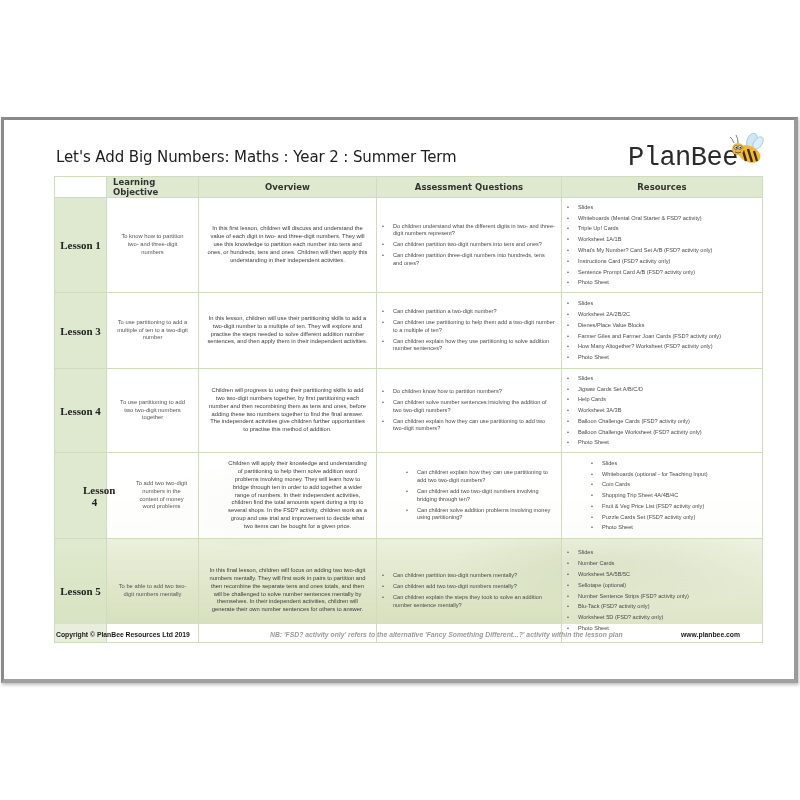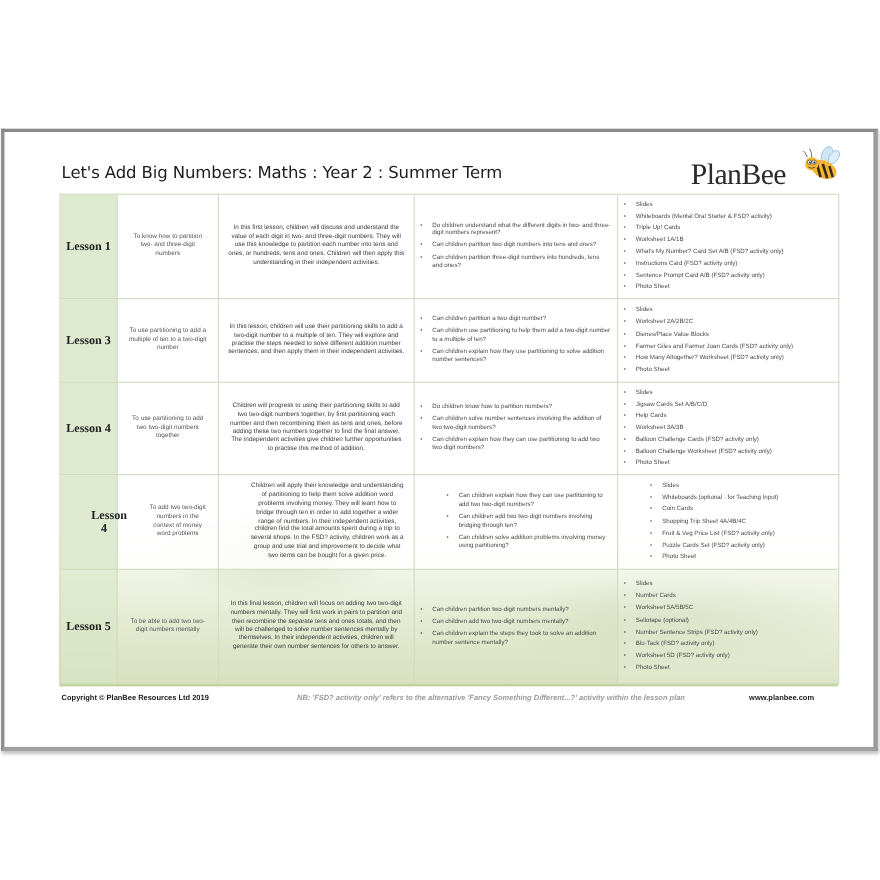--- a/index.html
+++ b/index.html
@@ -17,21 +17,21 @@
   }
 
   .doc-title {
     position: absolute; left: 56px; top: 148px;
     font-size: 15px; color: #1d1d1d; letter-spacing: -0.1px;
     font-family: "DejaVu Sans", sans-serif; font-weight: normal;
   }
 
   .logo {
     position: absolute; left: 628px; top: 143px;
-    font-size: 27px; color: #2a2a2a; font-family: Liberation Serif, serif;
+    font-size: 27px; color: #2a2a2a; font-family: Liberation Mono, monospace;
     letter-spacing: -0.5px;
   }
   .bee {
     position: absolute; left: 728px; top: 132px; width: 36px; height: 34px;
   }
 
   
   .landscape {
     position: absolute; left: 54px; top: 470px; width: 708px; height: 154px;
     background:
@@ -129,20 +129,27 @@
 
 <table class="plan">
   <colgroup>
     <col style="width:52px">
     <col style="width:92px">
     <col style="width:178px">
     <col style="width:185px">
     <col style="width:201px">
   </colgroup>
   <tbody>
+      <tr>
+    <th class="blank"></th>
+    <th class="head lo">Learning Objective</th>
+    <th class="head">Overview</th>
+    <th class="head">Assessment Questions</th>
+    <th class="head">Resources</th>
+  </tr>
 
   <tr class="r1">
     <td class="lesson">Lesson 1</td>
     <td class="obj">To know how to partition two- and three-digit numbers</td>
     <td class="ov">In this first lesson, children will discuss and understand the value of each digit in two- and three-digit numbers. They will use this knowledge to partition each number into tens and ones, or hundreds, tens and ones. Children will then apply this understanding in their independent activities.</td>
     <td class="aq">
       <ul class="bul">
         <li>Do children understand what the different digits in two- and three-digit numbers represent?</li>
         <li>Can children partition two-digit numbers into tens and ones?</li>
         <li>Can children partition three-digit numbers into hundreds, tens and ones?</li>

